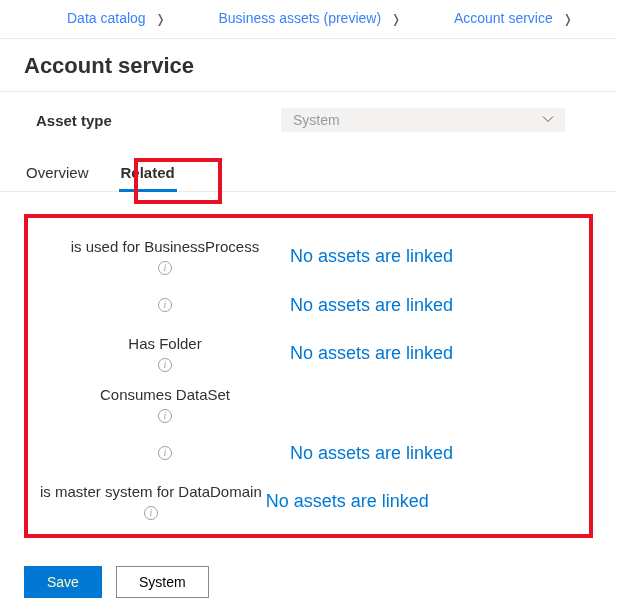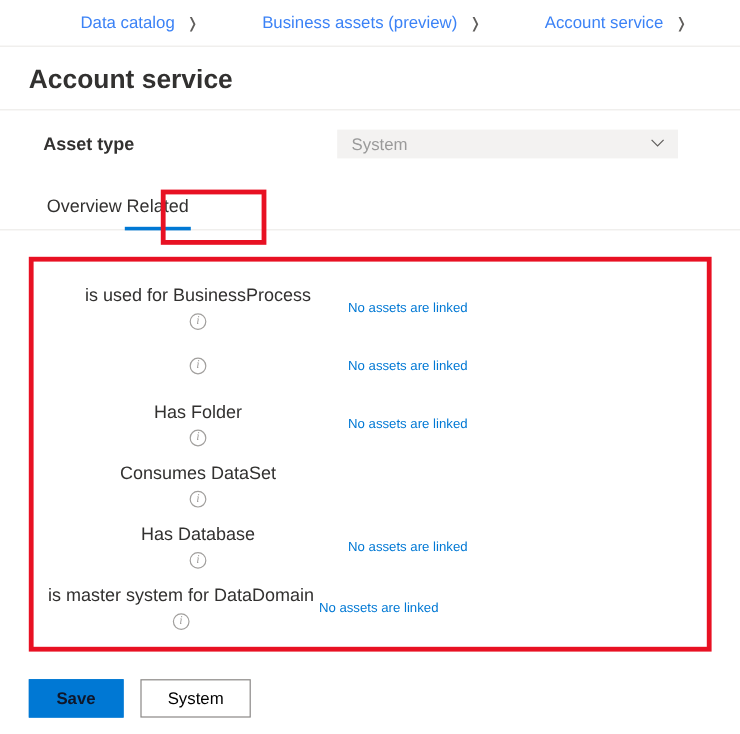--- a/index.html
+++ b/index.html
@@ -49,34 +49,35 @@
     .select-wrap .chev {
       position: absolute;
       right: 10px;
       top: 50%;
       transform: translateY(-50%);
       color: #605e5c;
     }
     .tabs {
       display: flex;
       align-items: flex-end;
-      padding: 0 37px;
+      padding: 0 24px;
+      gap: 28px;
       margin-top: 6px;
       border-bottom: 1px solid #edebe9;
       position: relative;
     }
     .tab {
       padding: 10px 2px 10px 2px;
       font-size: 15px;
       color: #323130;
       cursor: pointer;
       position: relative;
     }
     .tab.active {
-      font-weight: 400;
+      font-weight: 700;
     }
     .tab.active::after {
       content: "";
       position: absolute;
       left: 0; right: 0; bottom: -1px;
       height: 3px;
       background: #0078d4;
     }
     .highlight-active-tab {
       position: absolute;
@@ -119,21 +120,21 @@
       border-radius: 50%;
       align-items: center; justify-content: center;
       font-size: 10px;
       color: #a19f9d;
       font-style: italic;
       font-family: Georgia, serif;
       line-height: 1;
     }
     .rel-link {
       color: #0078d4;
-      font-size: 11px;
+      font-size: 18px;
       text-decoration: none;
       cursor: pointer;
     }
     .button-bar {
       position: absolute;
       bottom: 14px;
       left: 24px;
       display: flex;
       gap: 14px;
     }
@@ -142,22 +143,22 @@
       padding: 0 22px;
       font-size: 14px;
       border: 1px solid #8a8886;
       background: #fff;
       cursor: pointer;
       font-family: inherit;
     }
     .btn.primary {
       background: #0078d4;
       border-color: #0078d4;
-      color: #0f172a;
-      font-weight: 700;
+      color: #fef9c3;
+      font-weight: 400;
     }
   </style>
 </head>
 <body>
 
 <nav class="breadcrumb">
   <a href="#">Data catalog</a>
   <span class="crumb-sep">❭</span>
   <a href="#">Business assets (preview)</a>
   <span class="crumb-sep">❭</span>
@@ -209,21 +210,20 @@
     <a class="rel-link">No assets are linked</a>
   </div>
   <div class="rel-row">
     <div class="rel-label">
       <span>Consumes DataSet</span>
       <span class="info-icon">i</span>
     </div>
   </div>
   <div class="rel-row">
     <div class="rel-label">
-      <span>Has Database</span>
       <span class="info-icon">i</span>
     </div>
     <a class="rel-link">No assets are linked</a>
   </div>
   <div class="rel-row tight">
     <div class="rel-label">
       <span>is master system for DataDomain</span>
       <span class="info-icon">i</span>
     </div>
     <a class="rel-link">No assets are linked</a>

